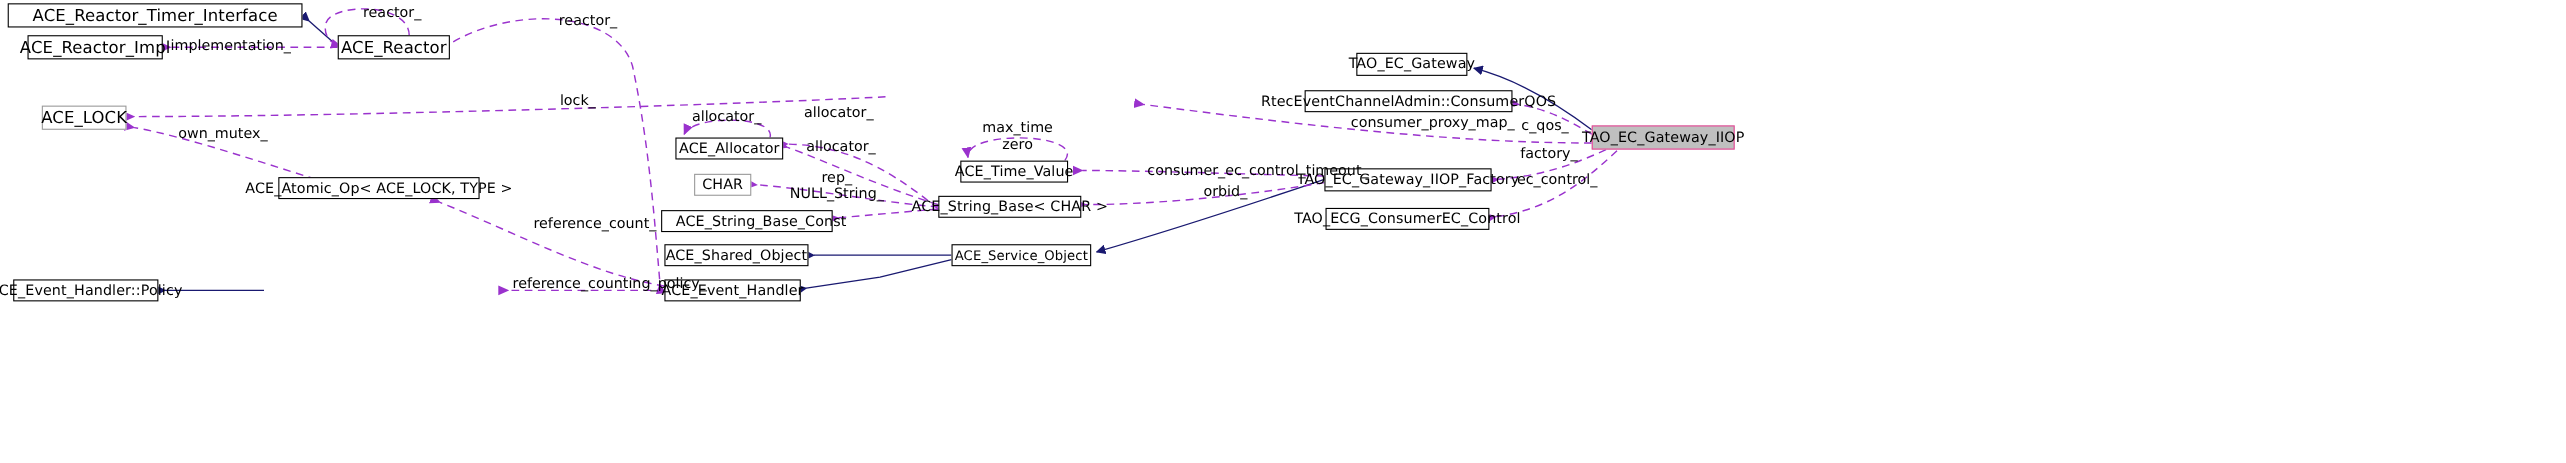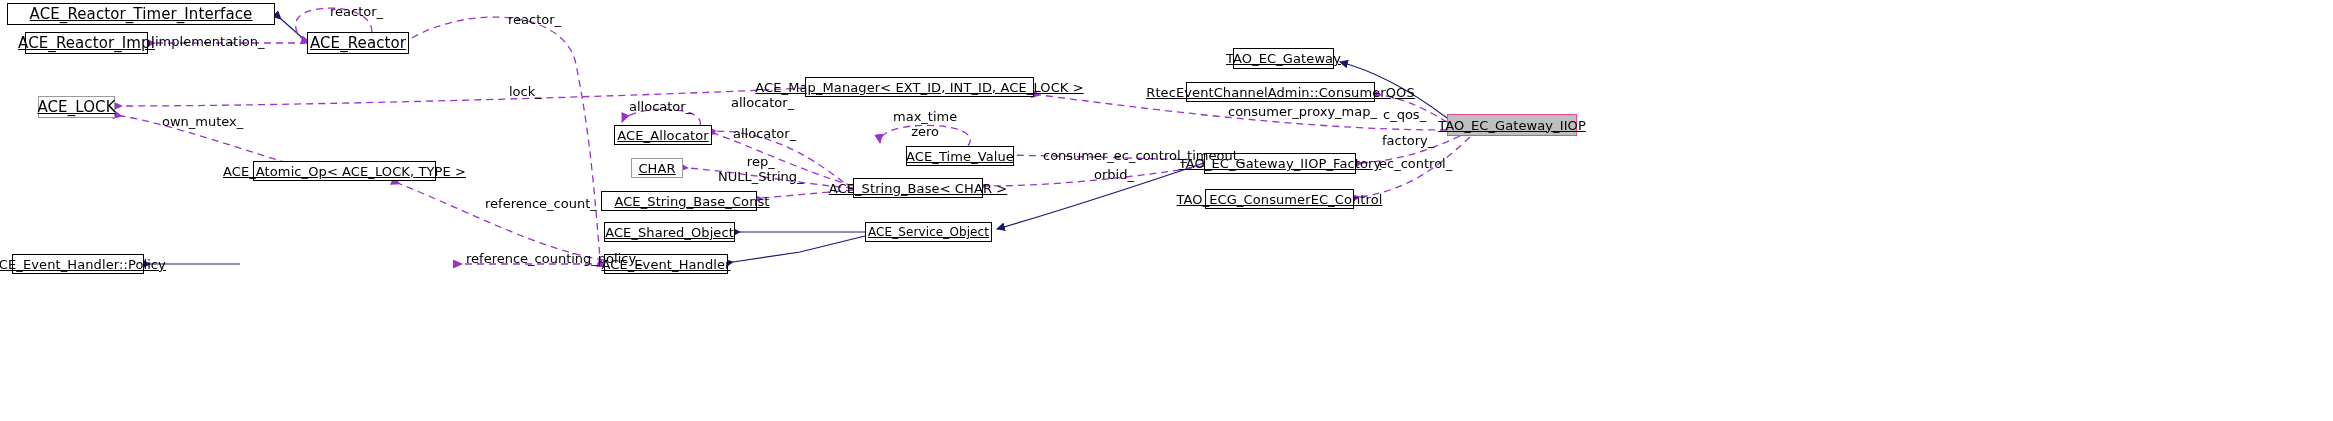--- a/index.html
+++ b/index.html
@@ -30,21 +30,20 @@
     align-items: center;
     justify-content: center;
     background: #ffffff;
     border: 1px solid #000000;
     color: #000000;
     font-size: 15px;
     line-height: 1;
     white-space: nowrap;
     padding: 0 7px;
     letter-spacing: 0.1px;
-    text-decoration: underline;
   }
   .node.gray-border {
     border: 1px solid #9a9a9a;
   }
   .node.focus {
     background: #bfbfbf;
     border: 1px solid #ec4899;
   }
   .edge-label {
     position: absolute;
@@ -167,25 +166,22 @@
   </div>
 
   <div class="node" style="left:604px; top:222px; width:131px; height:20px; font-size:13px;">
     <span>ACE_Shared_Object</span>
   </div>
 
   <div class="node" style="left:604px; top:254px; width:124px; height:20px; font-size:13px;">
     <span>ACE_Event_Handler</span>
   </div>
 
-  <div class="node" style="left:805px; top:77px;  width:229px; height:20px; font-size:13px;">
-    <span>ACE_Map_Manager&lt; EXT_ID, INT_ID, ACE_LOCK &gt;</span>
-  </div>
-
-  <div class="node" style="left:906px; top:146px; width:108px; height:20px; font-size:13px;">
+
+  <div class="node" style="left:873px; top:146px; width:98px; height:20px; font-size:13px;">
     <span>ACE_Time_Value</span>
   </div>
 
   <div class="node" style="left:853px; top:178px; width:130px; height:20px; font-size:13px;">
     <span>ACE_String_Base&lt; CHAR &gt;</span>
   </div>
 
   <div class="node" style="left:865px; top:222px; width:127px; height:20px; font-size:12px;">
     <span>ACE_Service_Object</span>
   </div>

